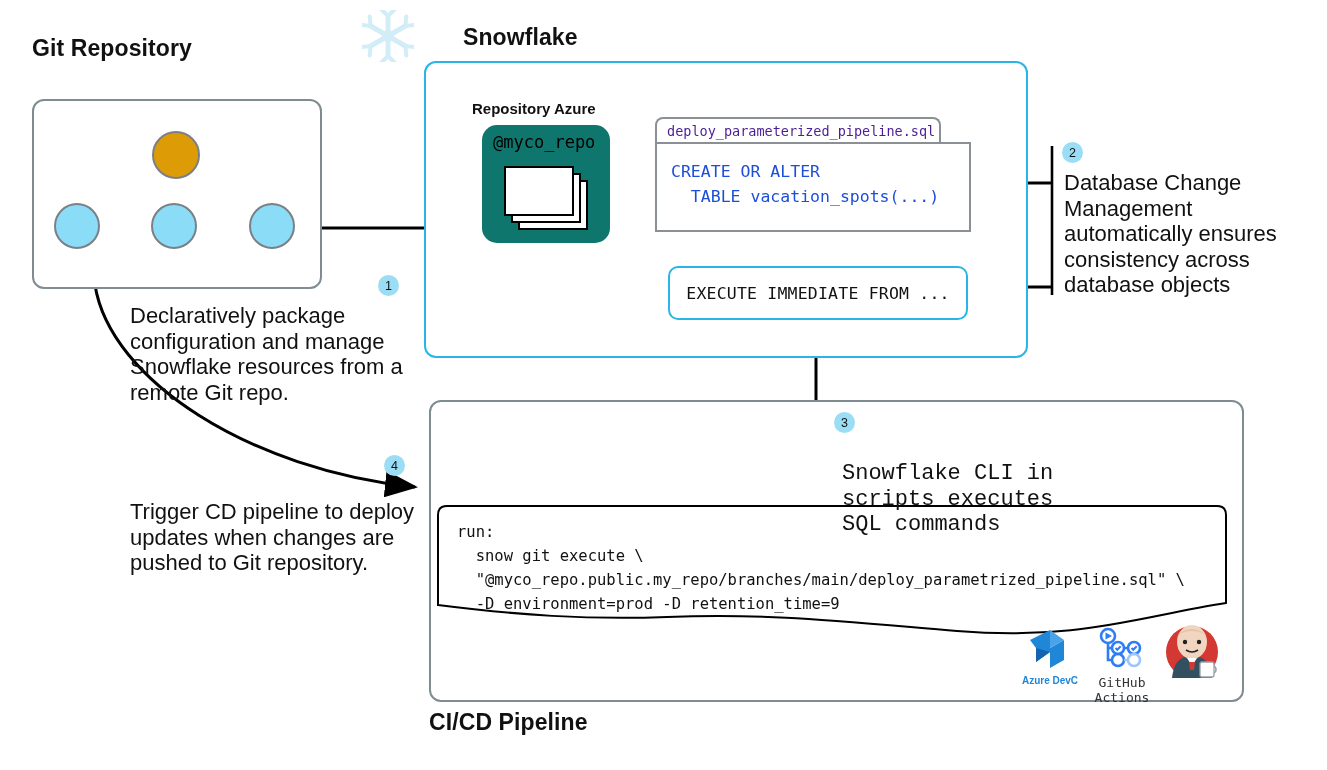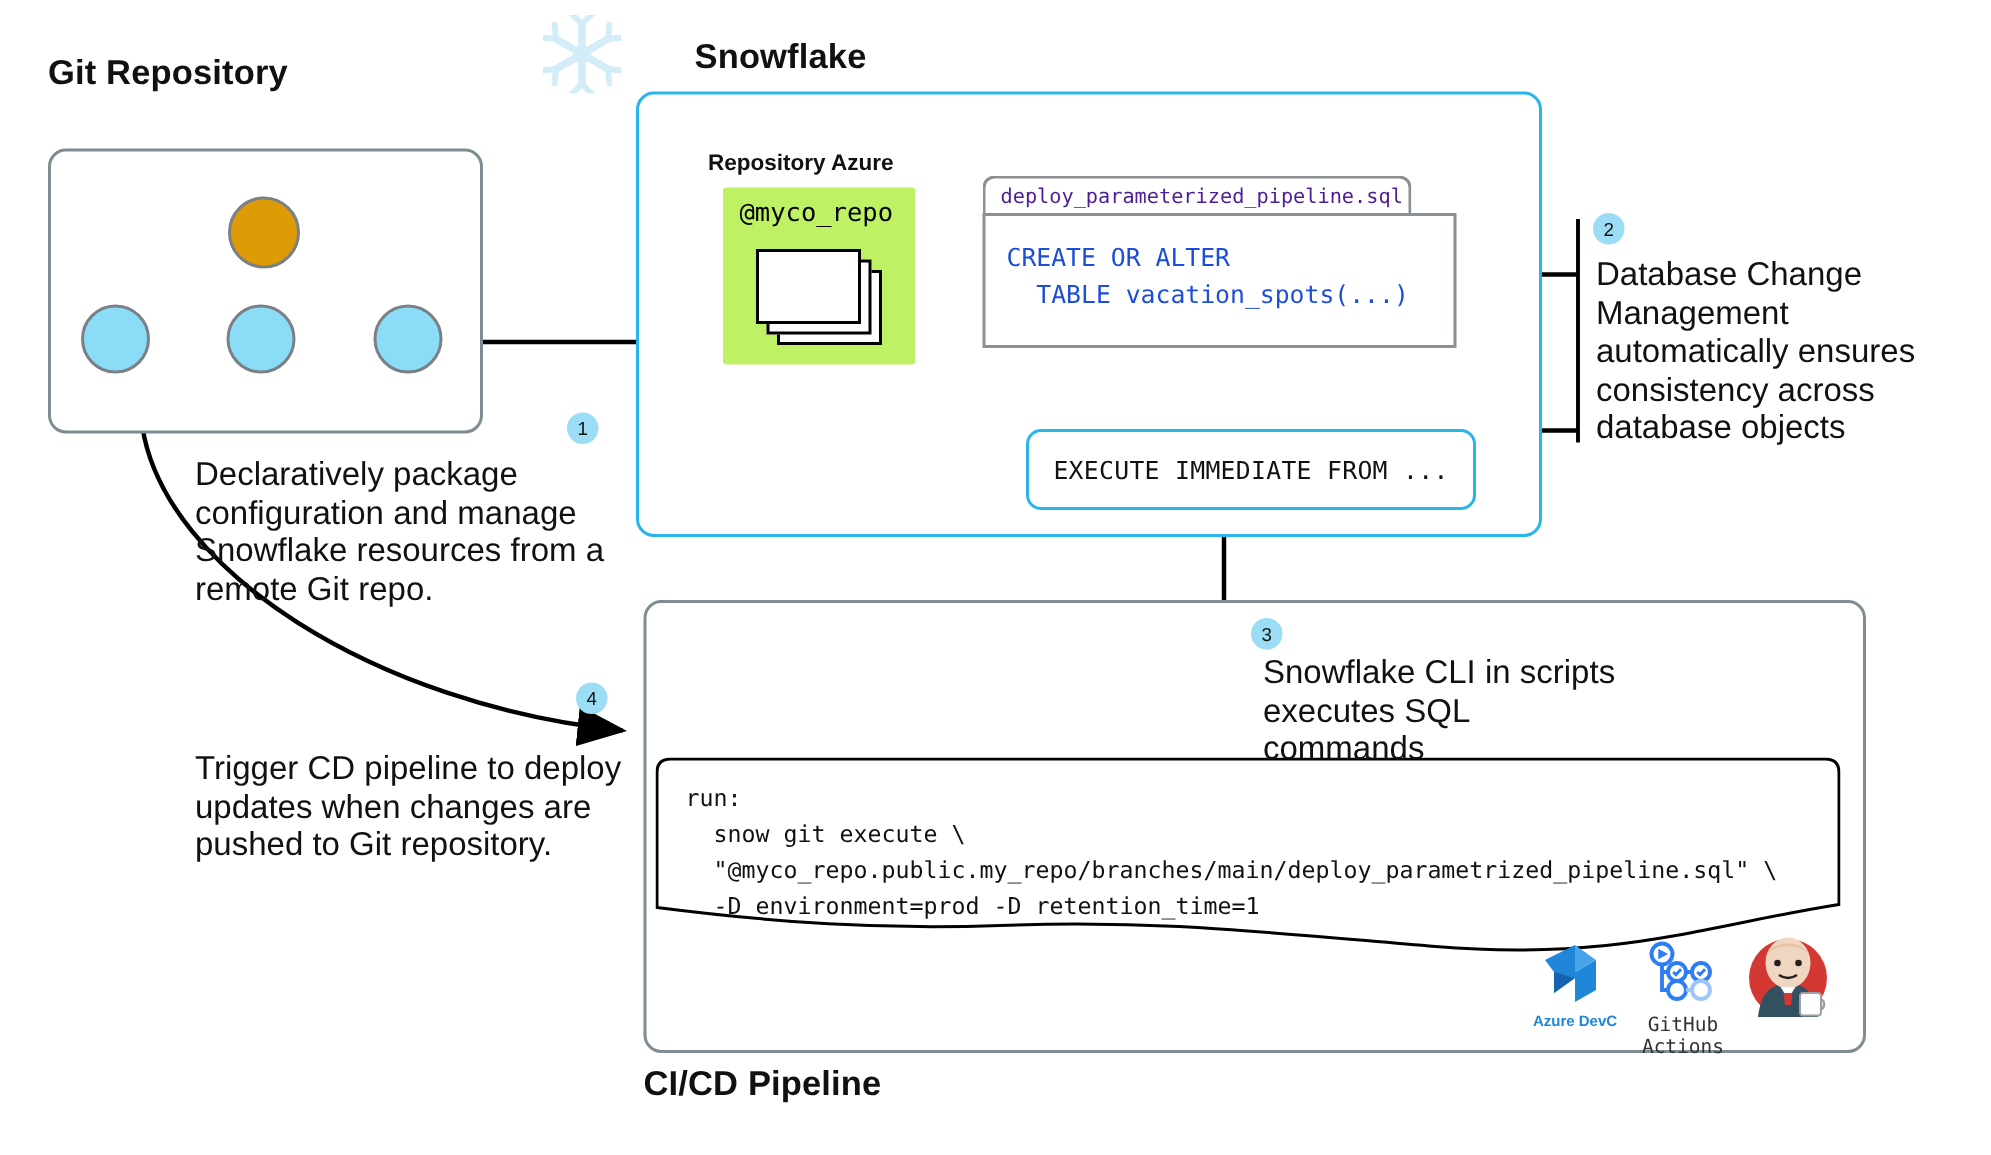--- a/index.html
+++ b/index.html
@@ -15,21 +15,21 @@
   
   .box-grey{border:2.2px solid #7f8c92;border-radius:12px;background:#fff;}
   .box-blue{border:2.4px solid #29B5E8;border-radius:12px;background:#fff;}
 
   
   .gnode{border-radius:50%;border:2.2px solid #7a8085;}
   .gnode.blue{background:#8ADCF7;}
   .gnode.orange{background:#DD9B06;}
 
   
-  .repo-stage{background:#bef264;border-radius:2px;}
+  .repo-stage{background:#0f766e;border-radius:15px;}
   .repo-label{font-family:"DejaVu Sans Mono","Liberation Mono",monospace;
               font-size:17px;color:#000;}
   .sheet{position:absolute;background:#fff;border:2px solid #000;}
 
   
   .file-tab{border:2px solid #8b9095;border-radius:8px 8px 0 0;background:#fff;
             border-bottom:none;}
   .file-tab span{font-family:"DejaVu Sans Mono","Liberation Mono",monospace;font-size:13.5px;color:#4c1d95;}
   .file-body{border:2px solid #8b9095;background:#fff;}
   .code-mono{font-family:"DejaVu Sans Mono","Liberation Mono",monospace;
@@ -133,38 +133,38 @@
 </div>
 
 <div class="abs file-tab" style="left:655px;top:117px;width:286px;height:25px;display:flex;align-items:center;padding-left:10px;box-sizing:border-box;">
   <span>deploy_parameterized_pipeline.sql</span>
 </div>
 <div class="abs file-body" style="left:655px;top:142px;width:312px;height:86px;">
   <div class="code-mono abs" style="left:14px;top:15px;">CREATE OR ALTER
   TABLE vacation_spots(...)</div>
 </div>
 
-<div class="abs exec-box" style="left:684px;top:266px;width:296px;height:50px;margin-top:20px;">
+<div class="abs exec-box" style="left:668px;top:266px;width:296px;height:50px;">
   <span>EXECUTE IMMEDIATE FROM ...</span>
 </div>
 
 <div class="abs box-grey" style="left:429px;top:400px;width:811px;height:298px;"></div>
 <div class="abs sec-title" style="left:429px;top:709px;">CI/CD Pipeline</div>
 
 <svg class="abs" style="left:437px;top:505px;width:790px;height:130px;">
   <path d="M10,1 L780,1 Q789,1 789,10 L789,98
            C700,112 640,136 520,126
            C400,116 330,108 230,112
            C150,115 80,110 1,100
            L1,10 Q1,1 10,1 Z" fill="#ffffff" stroke="#000000" stroke-width="2"></path>
 </svg>
 <div class="abs script-text" style="left:457px;top:520px;">run:
   snow git execute \
   "@myco_repo.public.my_repo/branches/main/deploy_parametrized_pipeline.sql" \
-  -D environment=prod -D retention_time=1</div>
+  -D environment=prod -D retention_time=9</div>
 
 <div class="logo-wrap" style="left:1018px;top:626px;">
   <svg width="64" height="44" viewBox="0 0 64 44">
     <path d="M12,14 L32,4 L32,22 L46,14 L46,34 L32,42 L32,26 L18,36 L18,22 Z" fill="#1f86d8"></path>
     <path d="M32,4 L46,14 L32,22 Z" fill="#4aa3e8"></path>
     <path d="M18,22 L32,26 L18,36 Z" fill="#1563b0"></path>
   </svg>
   <div class="logo-cap az">Azure DevC</div>
 </div>
 
@@ -210,19 +210,19 @@
   <div class="callout center" style="position:absolute;left:0;top:28px;width:290px;">Declaratively package configuration and manage Snowflake resources from a remote Git repo.</div>
 </div>
 
 <div class="abs" style="left:1062px;top:142px;width:256px;">
   <div class="badge" style="position:absolute;left:0;top:0;">2</div>
   <div class="callout" style="position:absolute;left:2px;top:28px;width:254px;">Database Change Management automatically ensures consistency across database objects</div>
 </div>
 
 <div class="abs" style="left:834px;top:412px;width:260px;">
   <div class="badge" style="position:absolute;left:0;top:0;">3</div>
-  <div class="callout" style="position:absolute;left:8px;top:23px;width:250px;">Snowflake CLI in scripts executes SQL commands</div>
+  <div class="callout" style="position:absolute;left:8px;top:49px;width:250px;font-family:Liberation Mono, monospace;">Snowflake CLI in scripts executes SQL commands</div>
 </div>
 
 <div class="abs" style="left:130px;top:455px;width:290px;">
   <div class="badge" style="position:absolute;left:254px;top:0;">4</div>
   <div class="callout center" style="position:absolute;left:0;top:44px;width:290px;">Trigger CD pipeline to deploy updates when changes are pushed to Git repository.</div>
 </div>
 
 </body></html>

